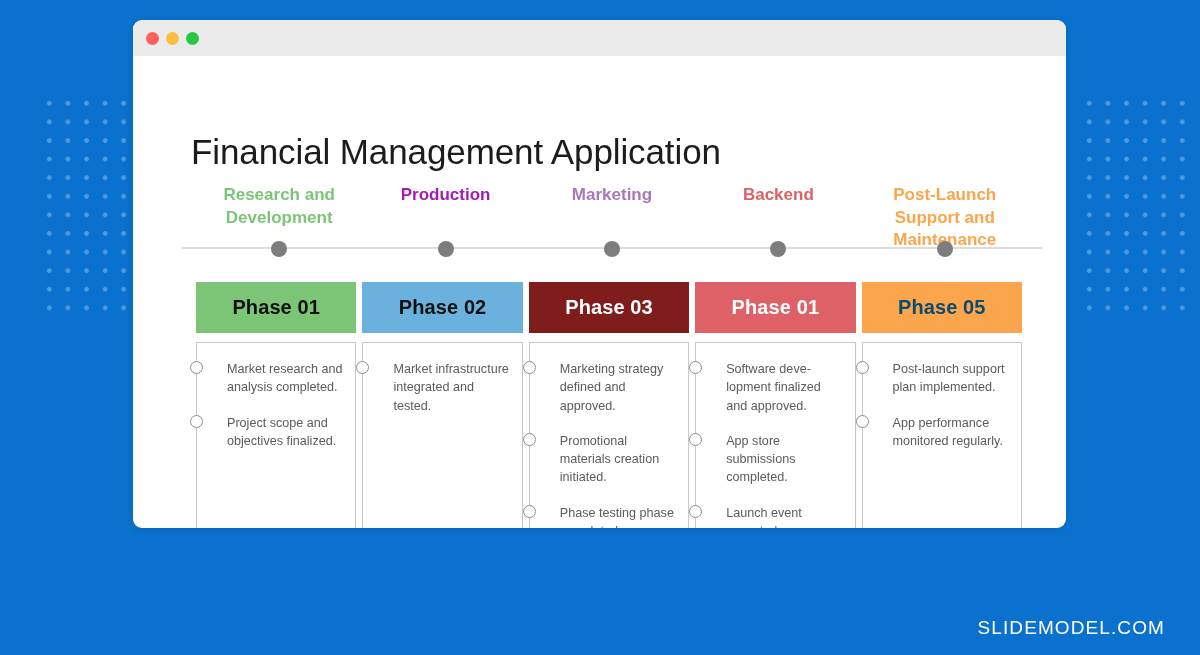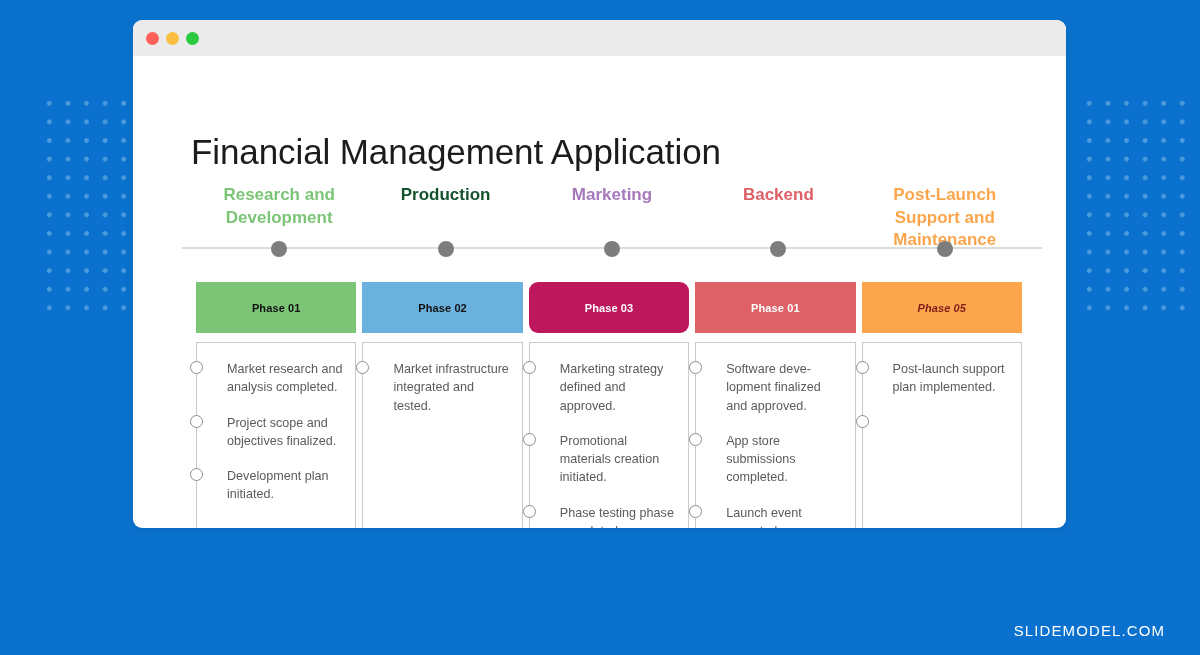--- a/index.html
+++ b/index.html
@@ -137,21 +137,21 @@
     background: #7d7d7d;
   }
 
   
   .band {
     height: 51px;
     margin: 20px 6px 0 0;
     display: flex;
     align-items: center;
     justify-content: center;
-    font-size: 11px;
+    font-size: 20px;
     font-weight: 700;
     font-stretch: condensed;
     letter-spacing: 0.1px;
   }
 
   
   .card {
     margin: 9px 6px 4px 0;
     min-height: 237px;
     border: 1px solid #c9c9c9;
@@ -180,21 +180,21 @@
     background: #ffffff;
     box-sizing: border-box;
   }
 
   
   #watermark {
     position: absolute;
     right: 35px;
     bottom: 16px;
     color: #ffffff;
-    font-size: 15px;
+    font-size: 19px;
     font-weight: 400;
     letter-spacing: 1.1px;
     margin-top: 24px;
   }
 </style>
 </head>
 <body>
 
 <div id="slide">
 
@@ -217,41 +217,40 @@
           <div class="col">
             <div class="col-heading" style="color: rgb(124, 197, 118);">Research and Development</div>
             <div class="tl-row">
               <div class="tl-line" style="background: rgb(220, 220, 220);"></div>
               <div class="tl-dot" style="background: rgb(125, 125, 125);"></div>
             </div>
             <div class="band" style="background: rgb(124, 197, 118); color: rgb(17, 17, 17);">Phase 01</div>
             <div class="card">
               <div class="bullet"><span class="ring"></span><span>Market research and analysis completed.</span></div>
               <div class="bullet"><span class="ring"></span><span>Project scope and objectives finalized.</span></div>
-              <div class="bullet"><span class="ring"></span><span>Development plan initiated.</span></div>
-            </div>
-          </div>
-          <div class="col">
-            <div class="col-heading" style="color: #14532d;">Production</div>
+            </div>
+          </div>
+          <div class="col">
+            <div class="col-heading" style="color: #a21caf;">Production</div>
             <div class="tl-row">
               <div class="tl-line" style="background: rgb(220, 220, 220);"></div>
               <div class="tl-dot" style="background: rgb(125, 125, 125);"></div>
             </div>
             <div class="band" style="background: rgb(107, 177, 222); color: rgb(17, 17, 17);">Phase 02</div>
             <div class="card">
               <div class="bullet"><span class="ring"></span><span>Market infrastructure integrated and tested.</span></div>
             </div>
           </div>
           <div class="col">
             <div class="col-heading" style="color: rgb(165, 121, 188);">Marketing</div>
             <div class="tl-row">
               <div class="tl-line" style="background: rgb(220, 220, 220);"></div>
               <div class="tl-dot" style="background: rgb(125, 125, 125);"></div>
             </div>
-            <div class="band" style="background: #be185d; color: rgb(255, 255, 255); border-radius: 9px;">Phase 03</div>
+            <div class="band" style="background: #7f1d1d; color: rgb(255, 255, 255);">Phase 03</div>
             <div class="card">
               <div class="bullet"><span class="ring"></span><span>Marketing strategy defined and approved.</span></div>
               <div class="bullet"><span class="ring"></span><span>Promotional materials creation initiated.</span></div>
               <div class="bullet"><span class="ring"></span><span>Phase testing phase completed.</span></div>
             </div>
           </div>
           <div class="col">
             <div class="col-heading" style="color: rgb(221, 97, 103);">Backend</div>
             <div class="tl-row">
               <div class="tl-line" style="background: rgb(220, 220, 220);"></div>
@@ -263,24 +262,24 @@
               <div class="bullet"><span class="ring"></span><span>App store submissions completed.</span></div>
               <div class="bullet"><span class="ring"></span><span>Launch event executed successfully.</span></div>
             </div>
           </div>
           <div class="col">
             <div class="col-heading" style="color: rgb(251, 165, 76);">Post-Launch Support and Maintenance</div>
             <div class="tl-row">
               <div class="tl-line" style="background: rgb(220, 220, 220);"></div>
               <div class="tl-dot" style="background: rgb(125, 125, 125);"></div>
             </div>
-            <div class="band" style="background: rgb(251, 165, 76); color: #7f1d1d; font-style: italic;">Phase 05</div>
+            <div class="band" style="background: rgb(251, 165, 76); color: #0c4a6e;">Phase 05</div>
             <div class="card">
               <div class="bullet"><span class="ring"></span><span>Post-launch support plan implemented.</span></div>
-              <div class="bullet"><span class="ring"></span></div>
+              <div class="bullet"><span class="ring"></span><span>App performance monitored regularly.</span></div>
             </div>
           </div>
         </div>
 
     </div>
   </div>
 
   <div id="watermark">SLIDEMODEL.COM</div>
 
 </div>

